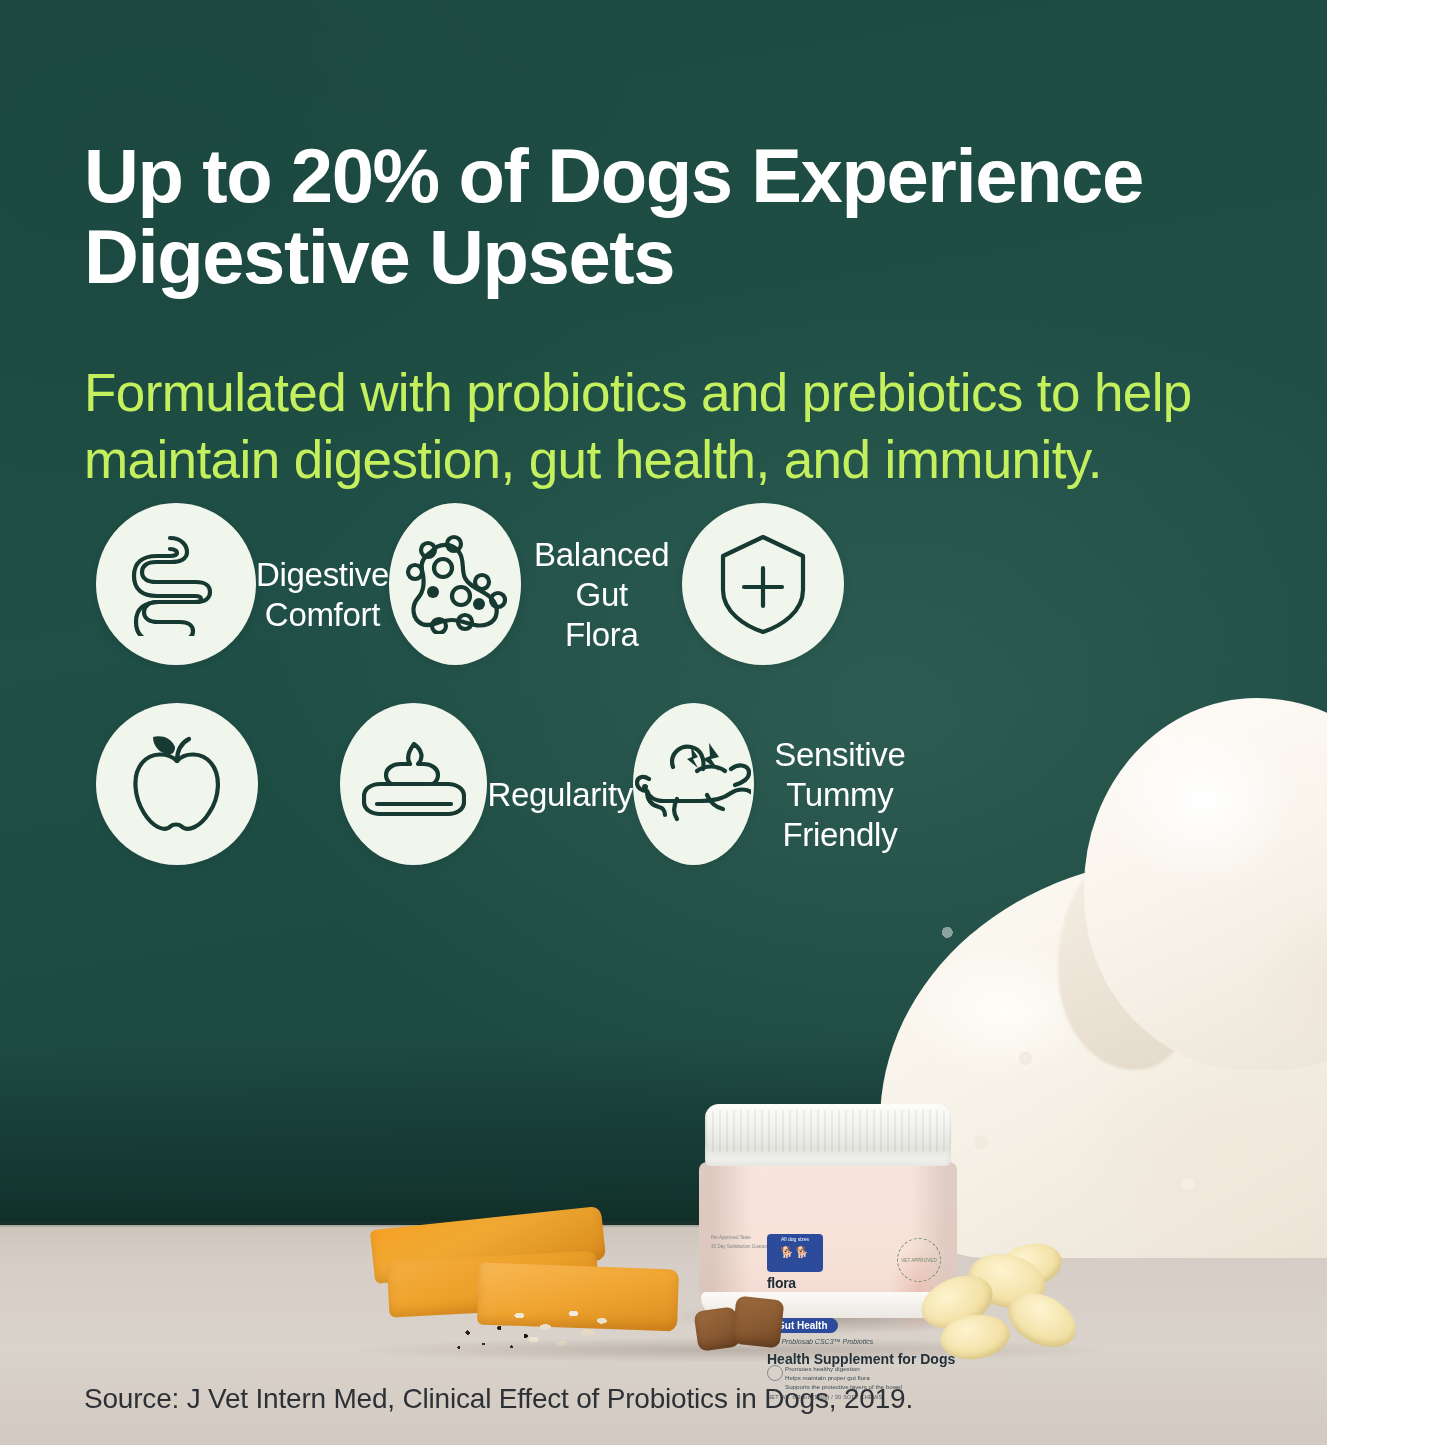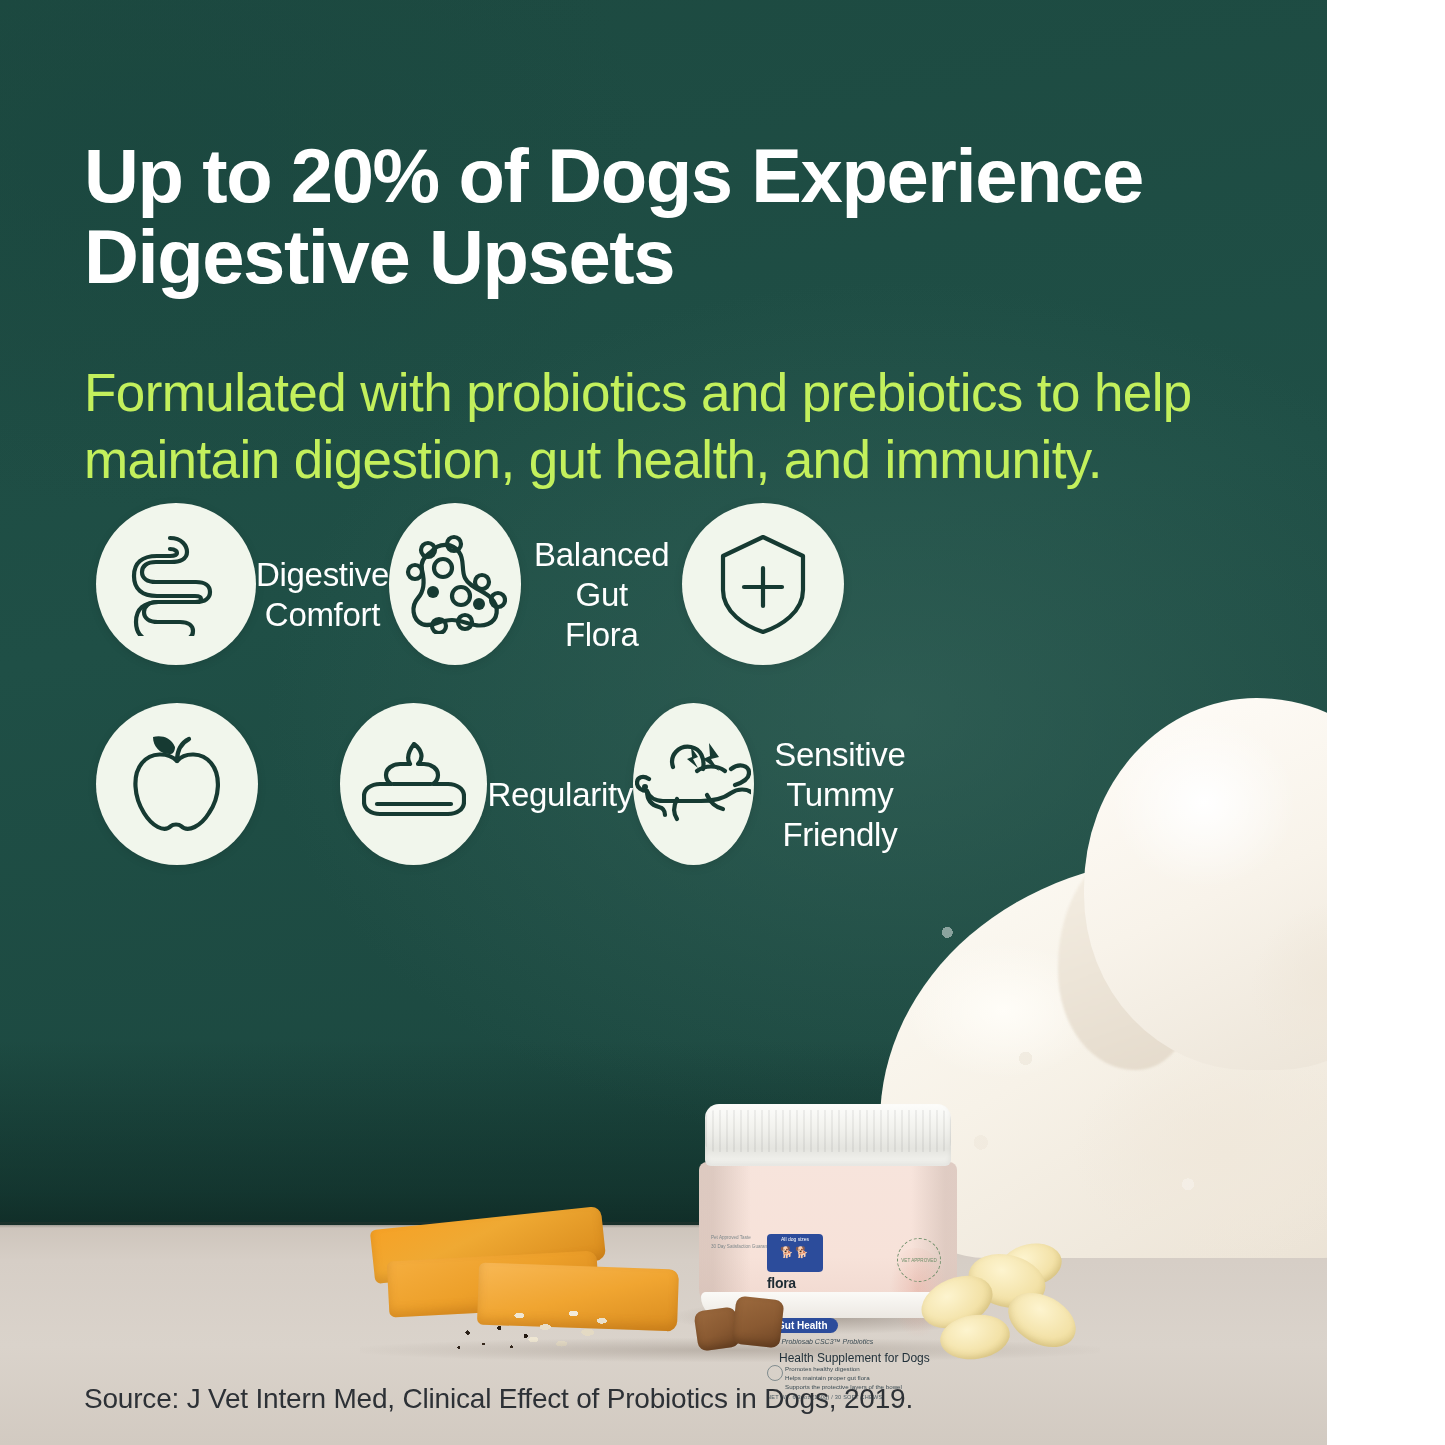--- a/index.html
+++ b/index.html
@@ -144,21 +144,21 @@
     box-sizing:border-box;line-height:1.1;
   }
   .badge .dogs{margin-top:3px;font-size:11px;letter-spacing:1px;}
   .brand{position:absolute;left:68px;top:113px;font-size:14px;font-weight:700;color:#1d2b33;letter-spacing:-.3px;}
   .prodname{position:absolute;left:68px;top:129px;font-size:20px;color:#1d2b33;letter-spacing:-.5px;}
   .pill{
     position:absolute;left:68px;top:156px;padding:2px 10px;border-radius:9px;background:#2c4c9b;
     color:#fff;font-size:10px;font-weight:600;
   }
   .sub1{position:absolute;left:68px;top:176px;font-size:7px;color:#3a4a52;font-style:italic;}
-  .sub2{position:absolute;left:68px;top:189px;font-size:12px;color:#22313a;font-weight:400;margin-left:12px;}
+  .sub2{position:absolute;left:68px;top:189px;font-size:14px;color:#22313a;font-weight:700;}
   .bul{position:absolute;left:86px;top:203px;font-size:6.2px;color:#3a4a52;line-height:1.42;}
   .netwt{position:absolute;left:68px;top:232px;font-size:5.6px;color:#4a5a62;letter-spacing:.2px;}
   .seal{
     position:absolute;left:198px;top:76px;width:44px;height:44px;border-radius:50%;
     border:1.4px dashed #6f8f6a;color:#6f8f6a;font-size:4.6px;text-align:center;
     display:flex;align-items:center;justify-content:center;box-sizing:border-box;
   }
   .seal2{
     position:absolute;left:8px;top:140px;width:40px;height:40px;border-radius:50%;
     border:1.2px dashed #8a9a7f;opacity:.75;

